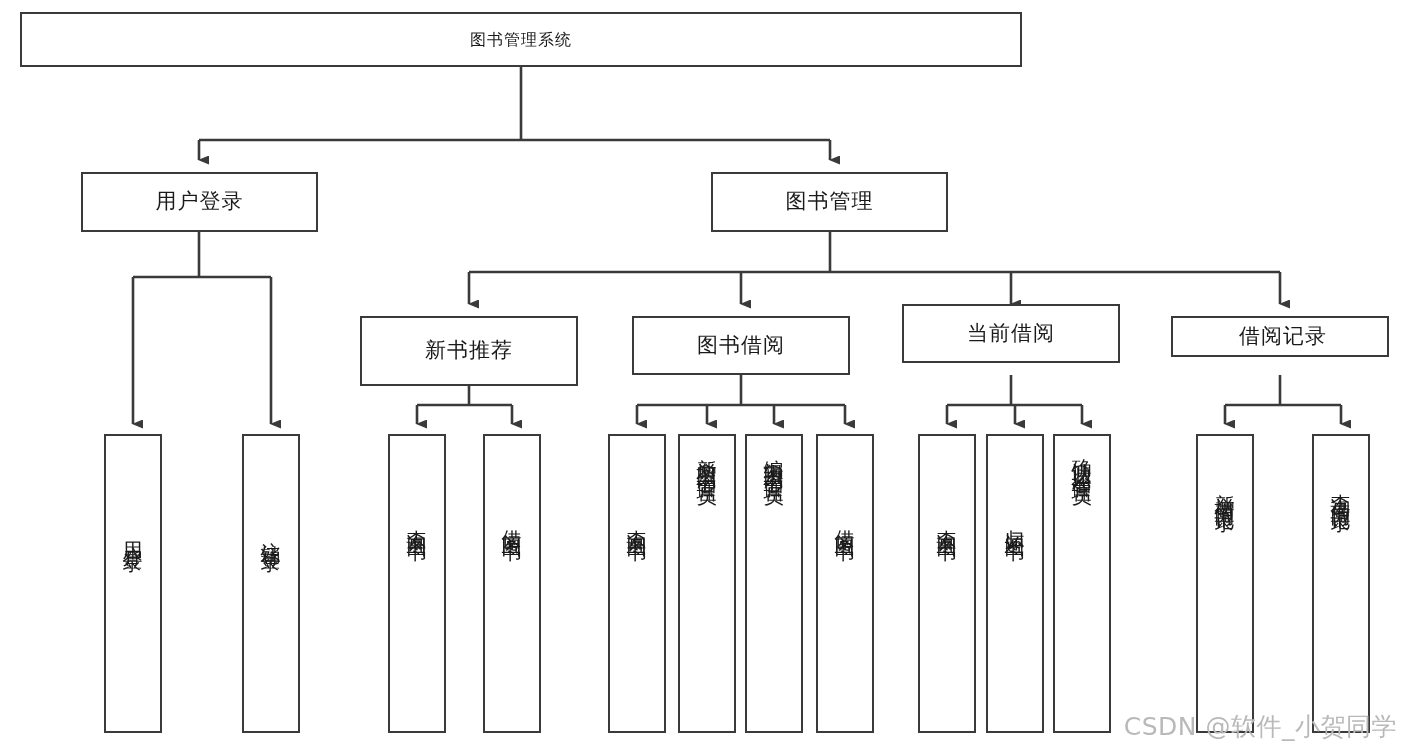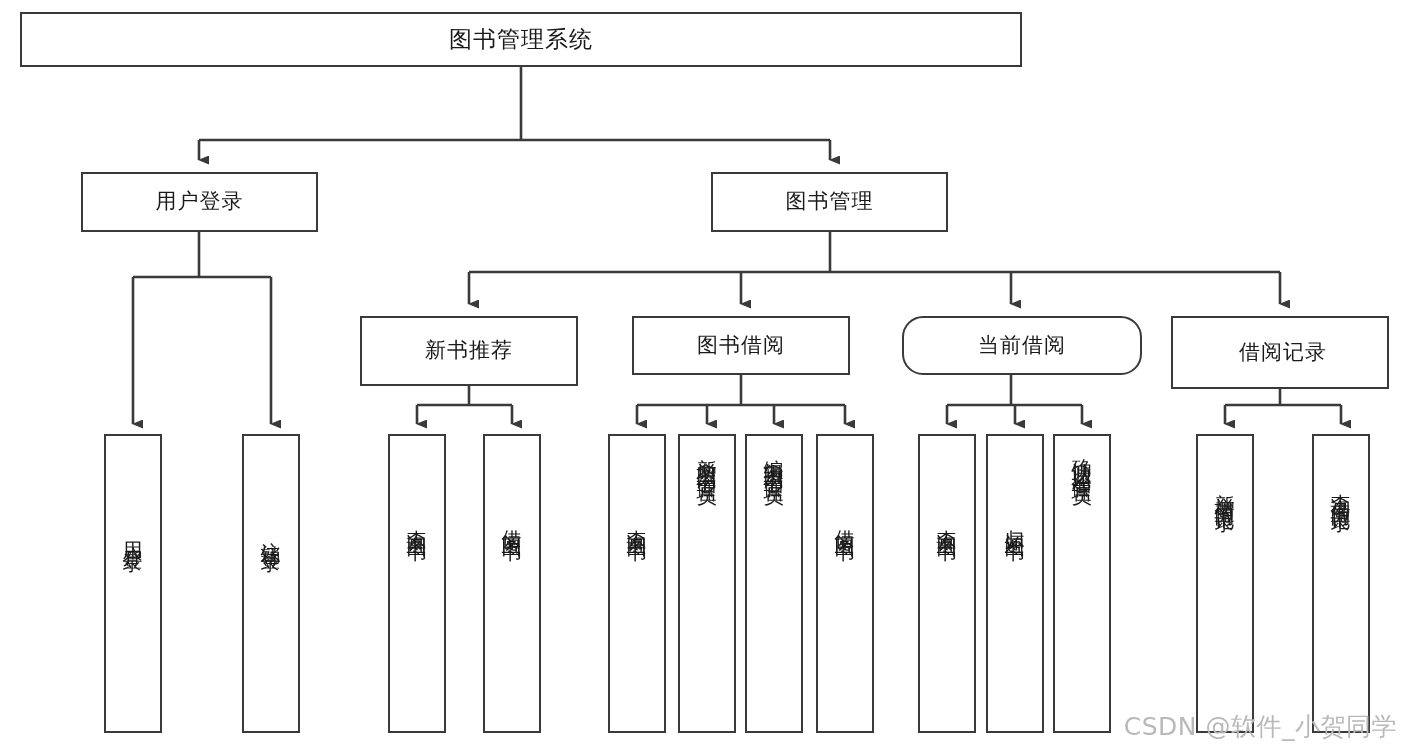--- a/index.html
+++ b/index.html
@@ -36,21 +36,21 @@
     justify-content: center;
     color: #1a1a1a;
   }
   .node.h {
     
     font-size: 21px;
     letter-spacing: 1px;
     line-height: 1.1;
   }
   .node.root {
-    font-size: 23px;
+    font-size: 16px;
   }
   .node.v {
     
     font-size: 20px;
     align-items: flex-start;
     padding-top: 6px;
   }
   .vtext {
     writing-mode: vertical-rl;
     text-orientation: upright;
@@ -136,24 +136,24 @@
   <div class="node h" style="left:711px; top:172px; width:237px; height:60px;text-align:center;">
     <span>图书管理</span>
   </div>
 
   <div class="node h" style="left:360px; top:316px; width:218px; height:70px;">
     <span>新书推荐</span>
   </div>
   <div class="node h" style="left:632px; top:316px; width:218px; height:59px;align-items:center;">
     <span>图书借阅</span>
   </div>
-  <div class="node h" style="left:902px; top:316px; width:240px; height:59px;border-radius:21px;">
+  <div class="node h" style="left:902px; top:304px; width:218px; height:59px;">
     <span>当前借阅</span>
   </div>
-  <div class="node h" style="left:1171px; top:316px; width:218px; height:73px;padding-left:6px;">
+  <div class="node h" style="left:1171px; top:316px; width:218px; height:41px;padding-left:6px;">
     <span>借阅记录</span>
   </div>
 
   <div class="node v" style="left:104px; top:434px; width:58px; height:299px; padding-top:90px;">
     <span class="vtext">用户登录</span>
   </div>
   <div class="node v" style="left:242px; top:434px; width:58px; height:299px; padding-top:90px;">
     <span class="vtext">注销登录</span>
   </div>
 

